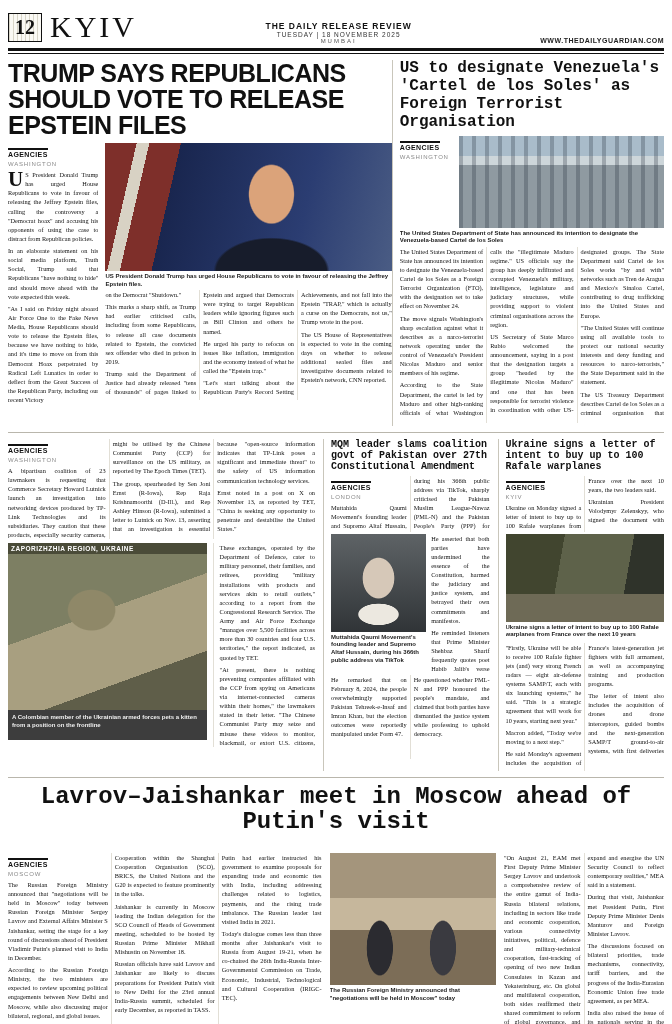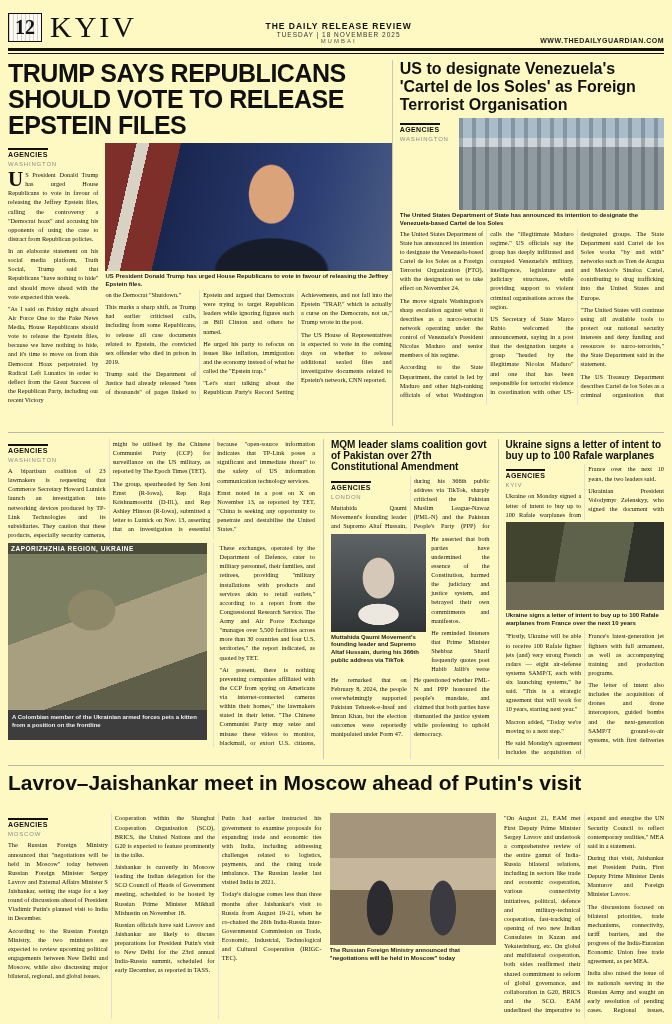--- a/index.html
+++ b/index.html
@@ -1,19 +1,19 @@
 <!DOCTYPE html>
 <html><head>
 <meta charset="utf-8">
 <style>
   * { margin:0; padding:0; box-sizing:border-box; }
   html,body { background:#9a9a9a; }
   .page {
     width:672px; height:1024px; margin:0 auto; padding:8px 8px 4px;
-    background:#fef9c3; color:#111; overflow:hidden;
+    background:#ffffff; color:#111; overflow:hidden;
     font-family:"Liberation Serif", serif;
   }
   
   .masthead { display:flex; align-items:flex-end; gap:10px; padding:2px 0 4px; }
   .mast-left { display:flex; align-items:center; gap:8px; }
   .page-no {
     font:700 20px "Liberation Serif", serif; padding:2px 6px; border:1px solid #111;
     background:repeating-linear-gradient(90deg,#d8d5c8 0 1px,#faf9f4 1px 4px);
   }
   .section-title { font:400 30px "Liberation Serif", serif; letter-spacing:3px; }
@@ -33,21 +33,21 @@
   .loc { font:400 6px "Liberation Sans", sans-serif; letter-spacing:.8px; color:#8a8a8a; }
   .copy p { font-size:6.3px; line-height:1.45; text-align:justify; margin-bottom:3px;
             -webkit-hyphens:auto; hyphens:auto; }
   .cols-2 { column-count:2; column-gap:7px; column-rule:1px solid #e2dfd6; }
   .cols-3 { column-count:3; column-gap:7px; column-rule:1px solid #e2dfd6; }
   .caption { font:700 6px "Liberation Sans", sans-serif; line-height:1.3; padding-top:2px; color:#222; }
   .dropcap p:first-of-type::first-letter {
     float:left; font-size:21px; line-height:17px; padding:1px 2px 0 0; font-weight:700;
   }
   h1,h2 { font-weight:700; }
-  .headline-serif { font-family:Liberation Sans, sans-serif; }
+  .headline-serif { font-family:Liberation Mono, monospace; }
 
   
   .ph { width:100%; position:relative; overflow:hidden; }
   .ph-trump { background:
       radial-gradient(ellipse 95px 55px at 58% 100%, #171c2b 0 58%, rgba(0,0,0,0) 61%),
       radial-gradient(ellipse 40px 52px at 58% 40%, #dba37a 0 55%, rgba(0,0,0,0) 58%),
       linear-gradient(103deg, #7e2f2a 0 10%, #d8d2c4 10% 14%, #7e2f2a 14% 24%, #19264f 24%, #2b3d72 68%, #4a5c84 100%); }
   .ph-venezuela { background:
       repeating-linear-gradient(90deg, rgba(35,45,58,.28) 0 4px, rgba(0,0,0,0) 4px 13px),
       linear-gradient(180deg, #a9bcca 0 22%, #cdd6da 22% 32%, #8f9aa1 32% 100%); }
@@ -107,21 +107,21 @@
   .mqm-fig .caption { height:36px; overflow:hidden; }
   .mqm-side { width:38%; height:138px; overflow:hidden; }
   .mqm-t2 { height:84px; overflow:hidden; margin-top:3px; }
   .art-rafale { width:26%; border-left:1px solid #c9c6bb; padding-left:7px; }
   .raf-t1 { height:56px; overflow:hidden; }
   .raf-ph { height:88px; margin-top:2px; }
   .raf-caption { height:18px; overflow:hidden; }
   .raf-t2 { height:128px; overflow:hidden; margin-top:3px; }
 
   
-  .hl-lavrov { font-size:21px; line-height:1.05; margin-bottom:19px; }
+  .hl-lavrov { font-size:24px; line-height:1.05; margin-bottom:19px;text-align:center; }
   .lav-row { display:flex; gap:8px; }
   .lav-left { width:49%; height:206px; overflow:hidden; }
   .lav-fig { width:26%; }
   .lav-fig .ph { height:132px; }
   .lav-fig .caption { height:40px; overflow:hidden; }
   .lav-right { width:25%; height:206px; overflow:hidden; }
 </style>
 </head>
 <body>
 

